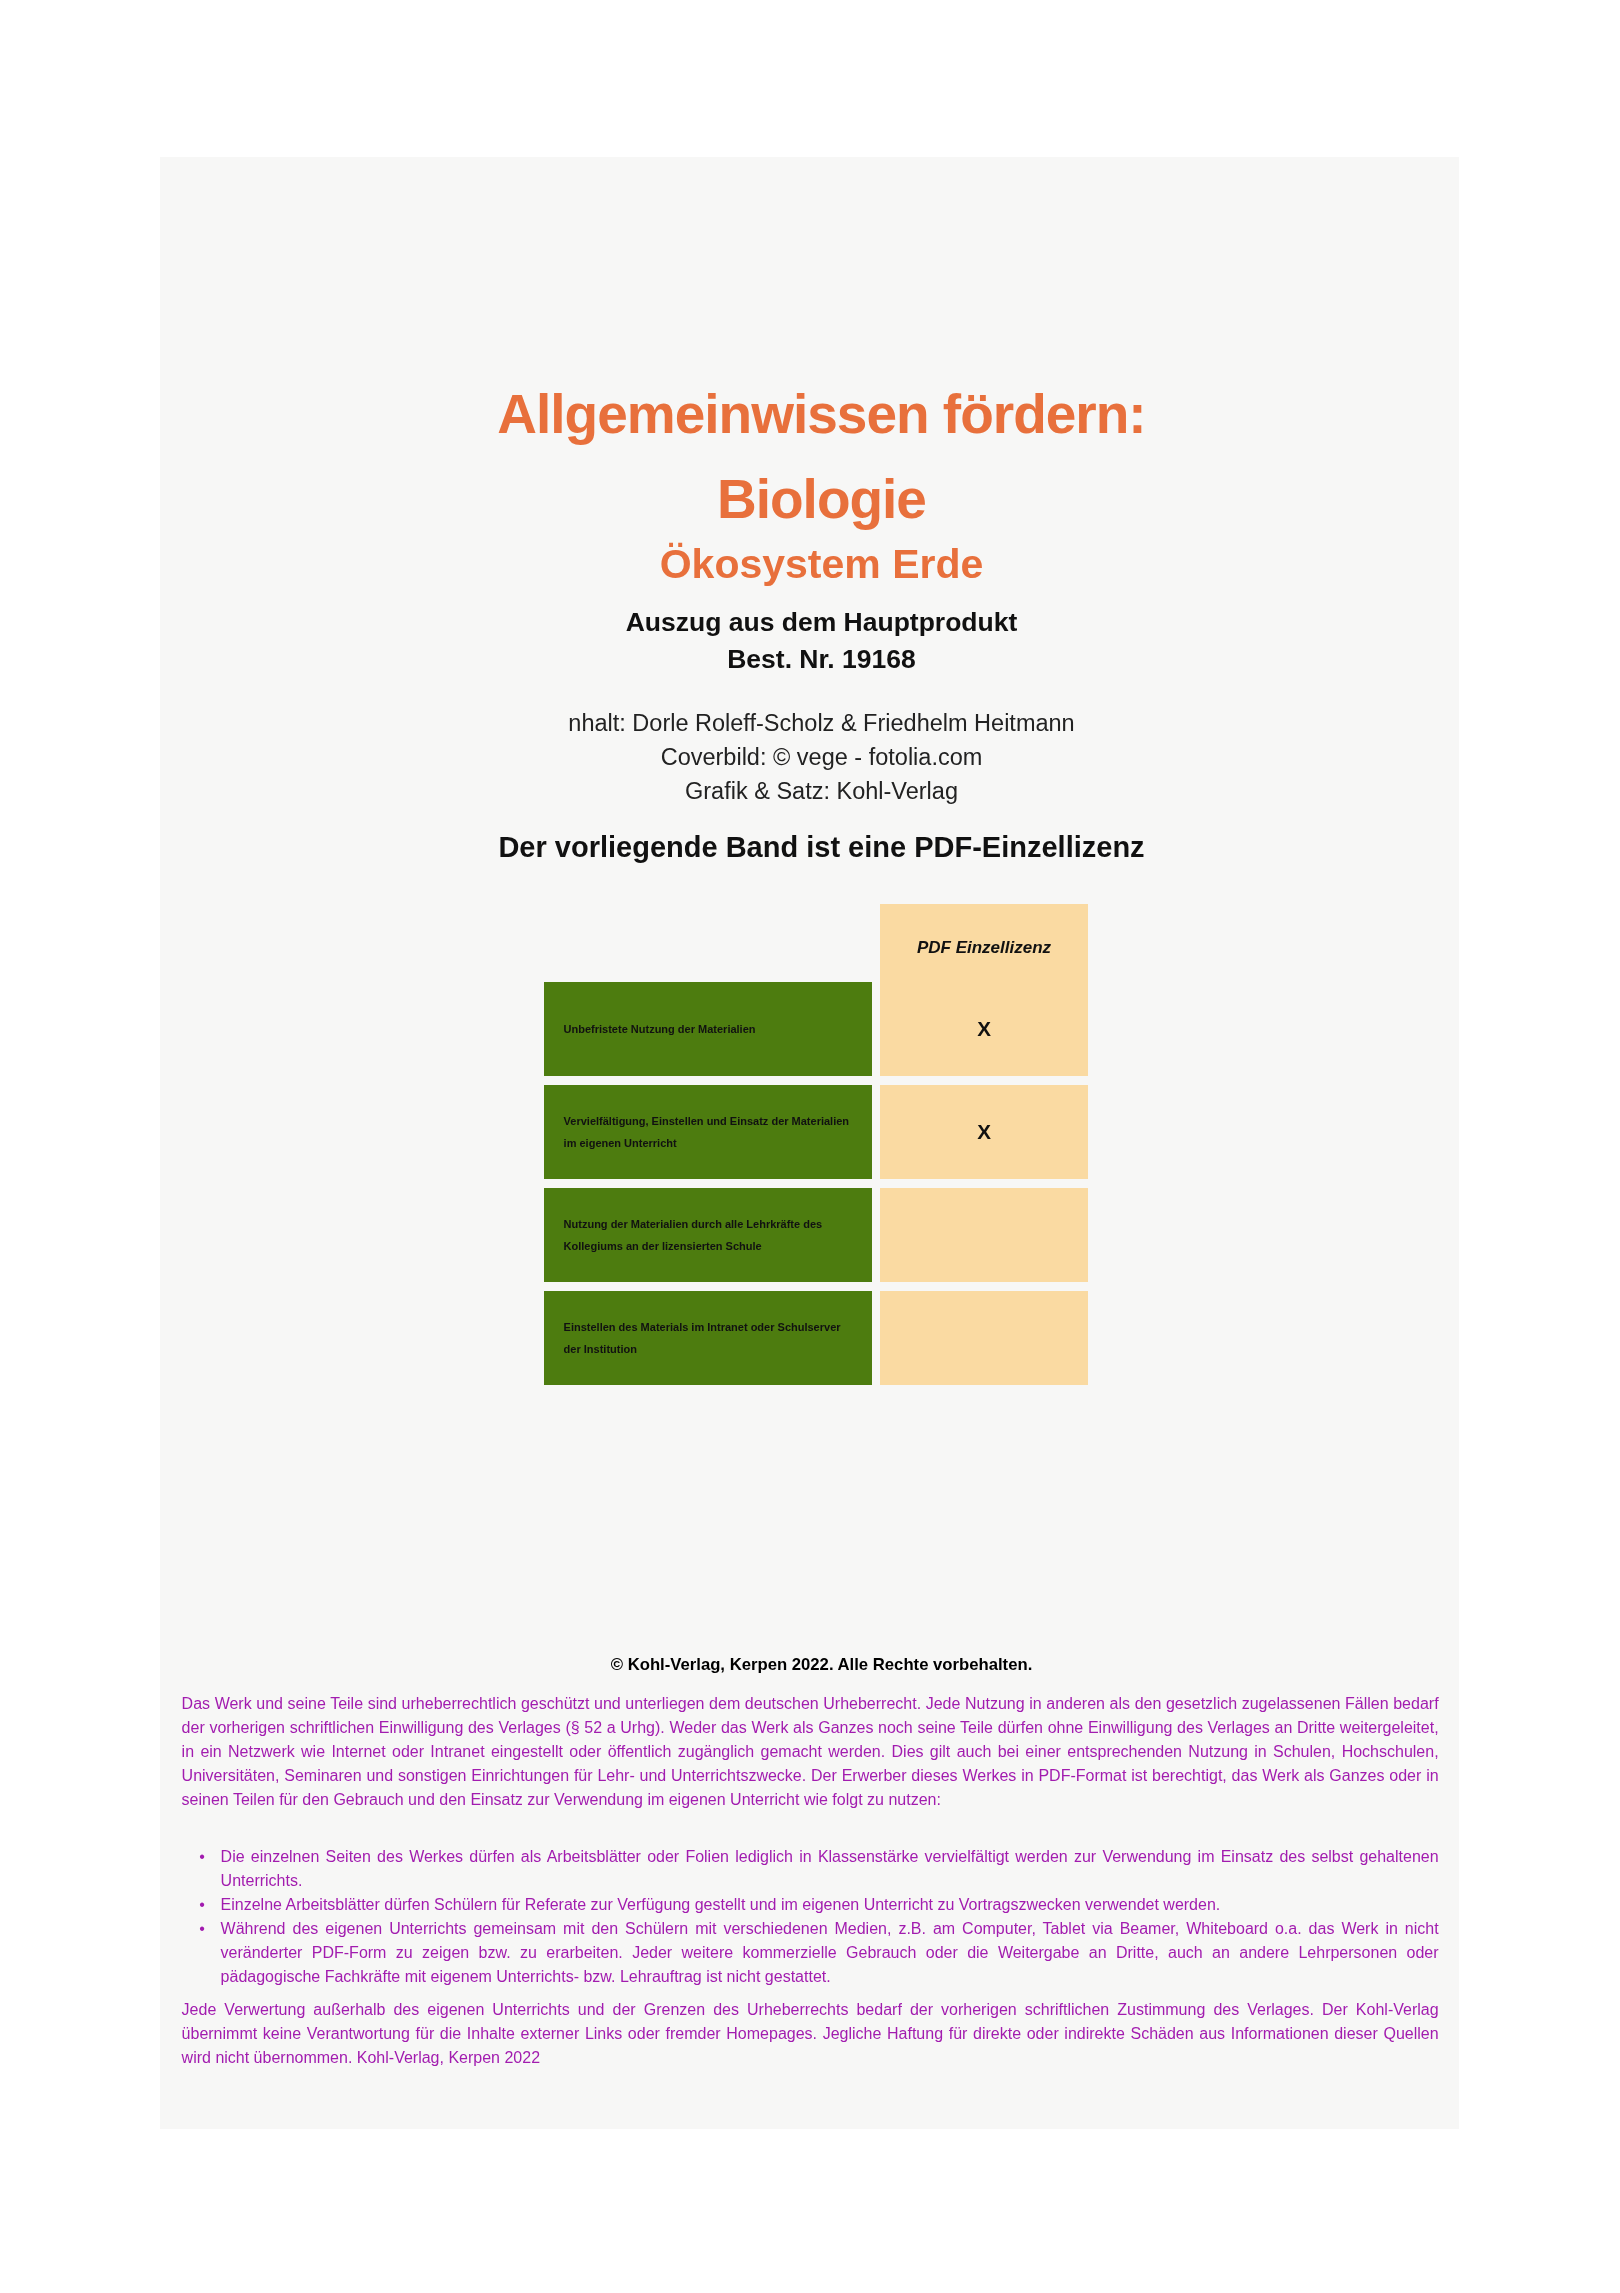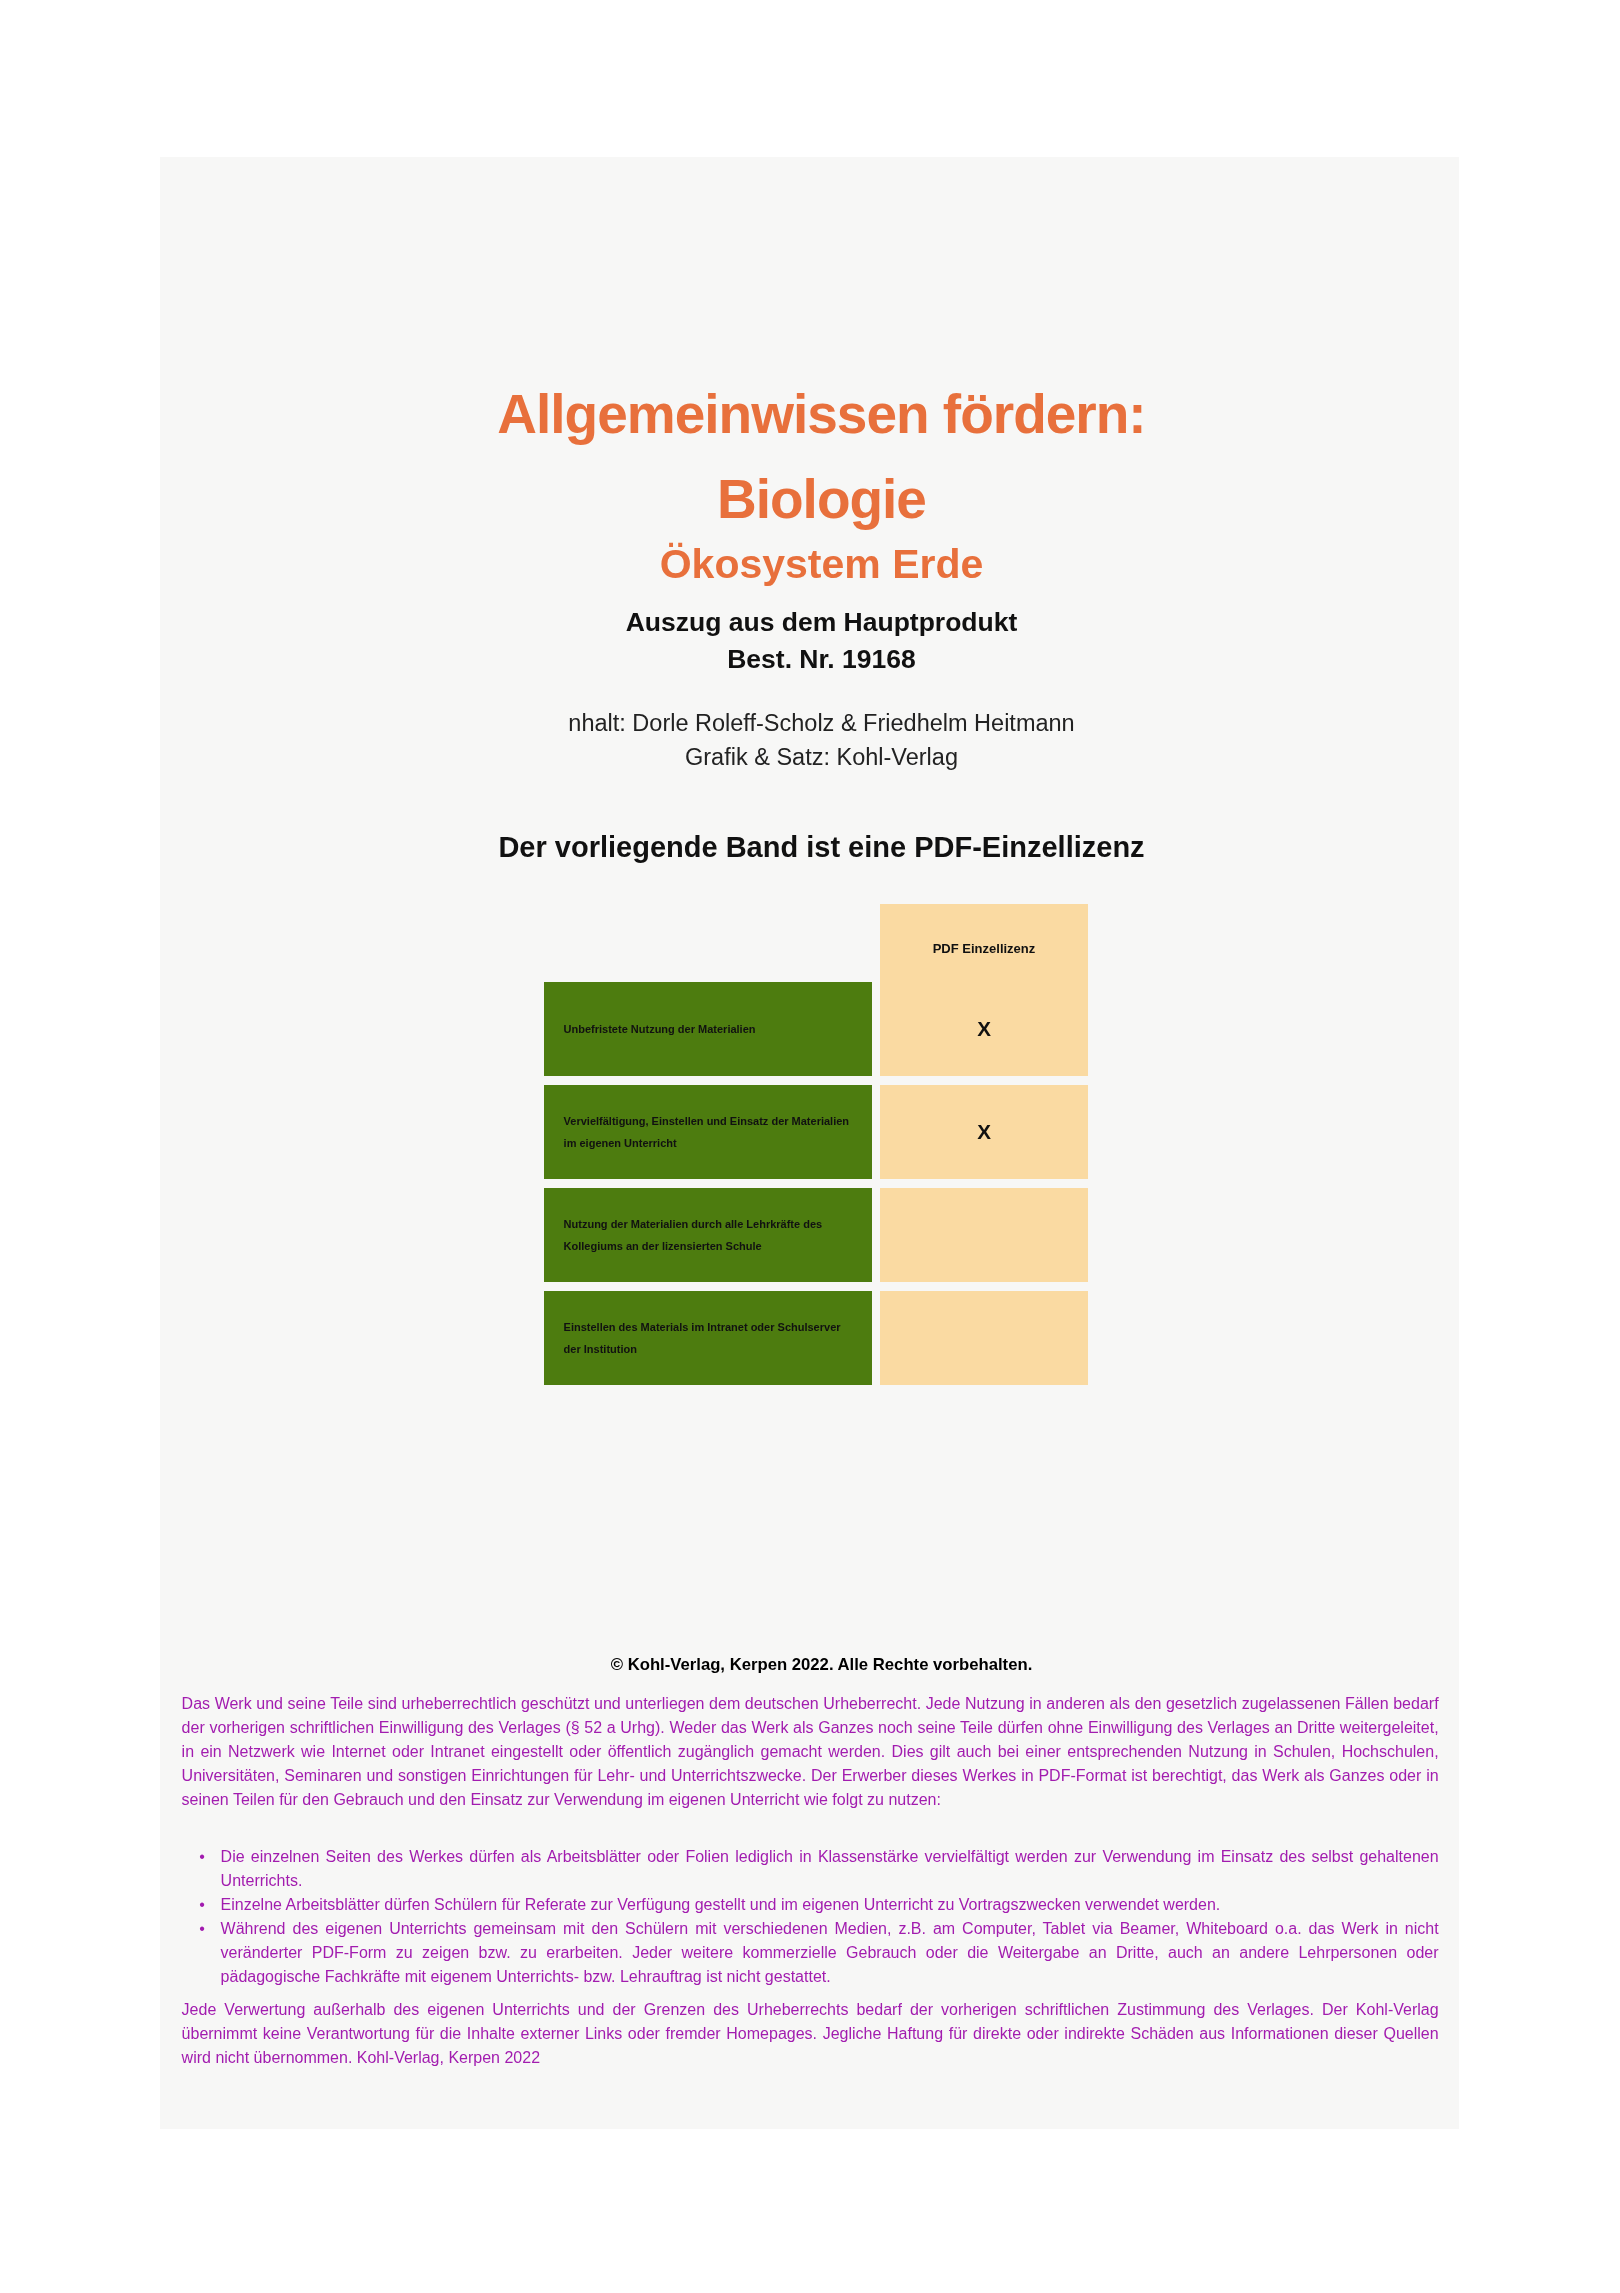--- a/index.html
+++ b/index.html
@@ -60,22 +60,23 @@
     position: absolute;
     left: 720px;
     top: 747px;
     width: 208px;
     height: 88px;
     background: #fadaa2;
     display: flex;
     align-items: center;
     justify-content: center;
     font-weight: bold;
-    font-size: 13px;
+    font-size: 17px;
     color: #111111;
+    font-style: italic;
   }
   .row-label {
     position: absolute;
     left: 384px;
     width: 328px;
     height: 94px;
     background: #4d7c0f;
     display: flex;
     align-items: center;
     padding: 5.9px 13.7px 5.9px 19.6px;
@@ -142,20 +143,21 @@
     <div class="centered title-line title-2">Biologie</div>
     <div class="centered subtitle">Ökosystem Erde</div>
 
     <div class="centered excerpt">
       <div>Auszug aus dem Hauptprodukt</div>
       <div>Best. Nr. 19168</div>
     </div>
 
     <div class="centered credits">
       <div>nhalt: Dorle Roleff-Scholz &amp; Friedhelm Heitmann</div>
+      <div>Coverbild: © vege - fotolia.com</div>
       <div>Grafik &amp; Satz: Kohl-Verlag</div>
     </div>
 
     <div class="centered license-heading">Der vorliegende Band ist eine PDF-Einzellizenz</div>
 
     <div>
       <div class="table-header-cell">PDF Einzellizenz</div>
 
       <div class="row-label r0">Unbefristete Nutzung der Materialien</div>
       <div class="row-value r0">X</div>

